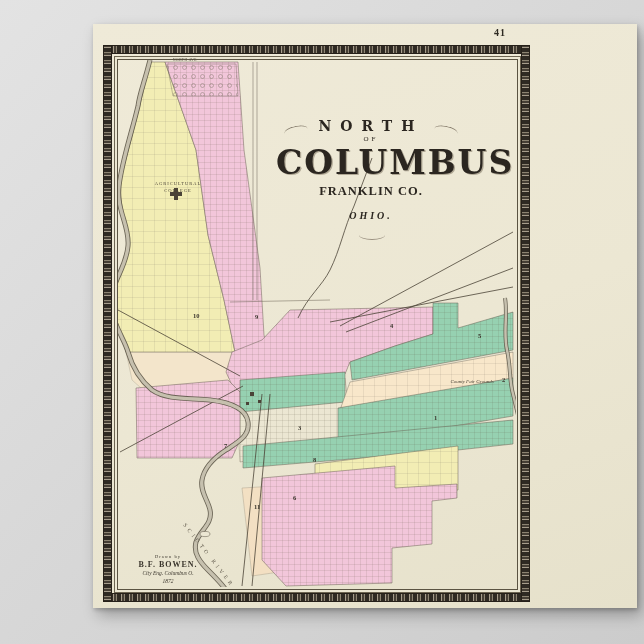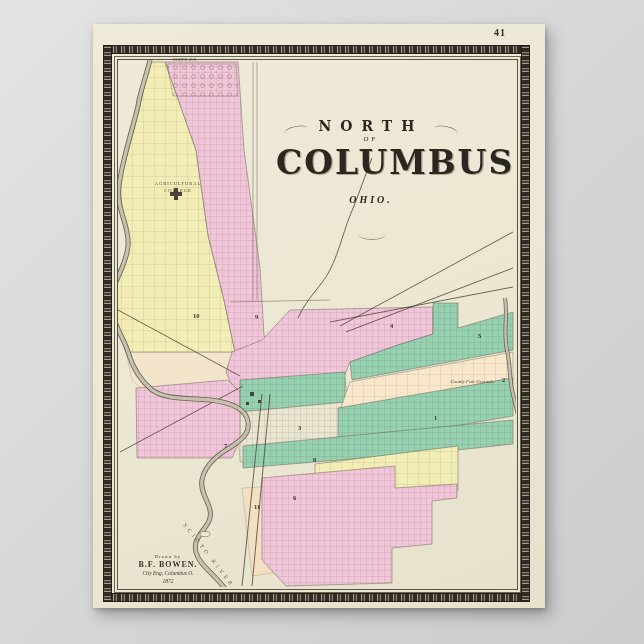--- a/index.html
+++ b/index.html
@@ -2,21 +2,21 @@
 <html><head>
 <meta charset="utf-8">
 <style>
   html,body{margin:0;padding:0;}
   body{
     width:644px;height:644px;position:relative;overflow:hidden;
     background:linear-gradient(135deg,#e3e3e3 0%,#d8d8d8 45%,#cccccc 100%);
     font-family:"Liberation Serif", serif;
   }
   .paper{
-    position:absolute;left:93px;top:24px;width:452px;height:584px;
+    position:absolute;left:93px;top:24px;width:544px;height:584px;
     background:linear-gradient(160deg,#efead8 0%,#ece7d3 55%,#e6e1cb 100%);
     box-shadow:5px 7px 14px rgba(0,0,0,.28), 1px 2px 4px rgba(0,0,0,.20);
   }
   
   .strip{position:absolute;box-shadow:inset 0 0 0 1px #262019;}
   .strip.h{height:9px;left:10px;width:427px;
     background:repeating-linear-gradient(90deg,#2f2a23 0 2px,#a79d8c 2px 3px,#453e34 3px 5px,#8d8472 5px 6px,#2f2a23 6px 8px);}
   .strip.v{width:9px;top:21px;height:557px;
     background:repeating-linear-gradient(0deg,#2f2a23 0 2px,#a79d8c 2px 3px,#453e34 3px 5px,#8d8472 5px 6px,#2f2a23 6px 8px);}
   .strip.top{top:21px;} .strip.bottom{top:569px;}
@@ -146,20 +146,21 @@
 
   <div class="txt page-num">41</div>
 
   <div class="txt title-block">
     <div class="flourish fl-l"></div>
     <div class="flourish fl-r"></div>
     <div class="flourish fl-b"></div>
     <div class="title-arc">NORTH</div>
     <div class="title-of">OF</div>
     <div class="title-main">COLUMBUS</div>
+    <div class="title-sub">FRANKLIN CO.</div>
     <div class="title-state">OHIO.</div>
   </div>
 
   <div class="txt college">
     <div>AGRICULTURAL</div>
     <div>COLLEGE</div>
   </div>
   <div class="txt street-top">NORTH AVE</div>
   <div class="txt fairgrounds">County Fair Grounds</div>
   <div class="txt river-label">SCIOTO RIVER</div>

